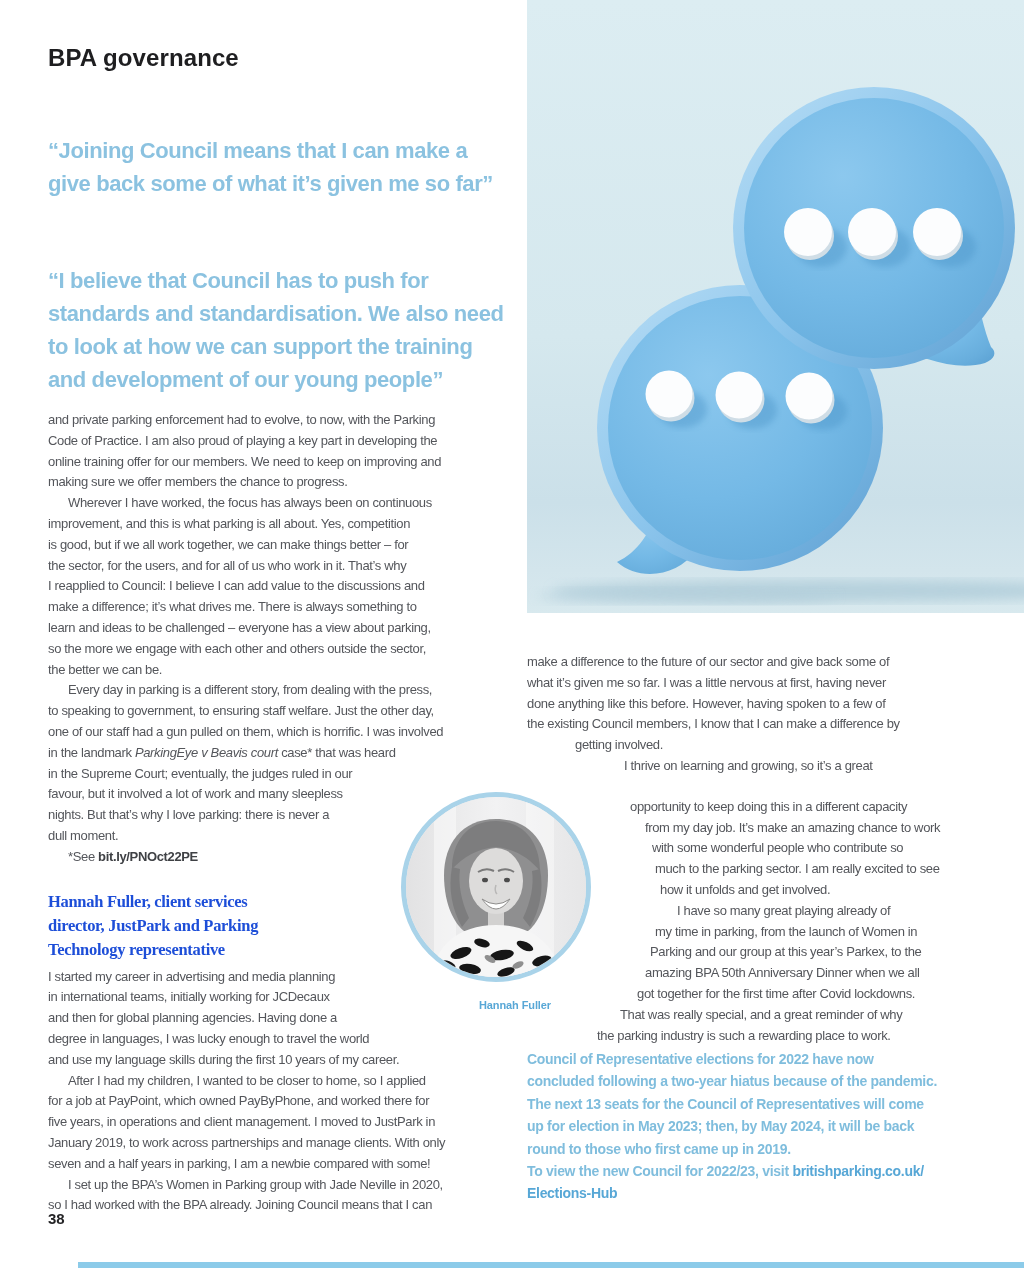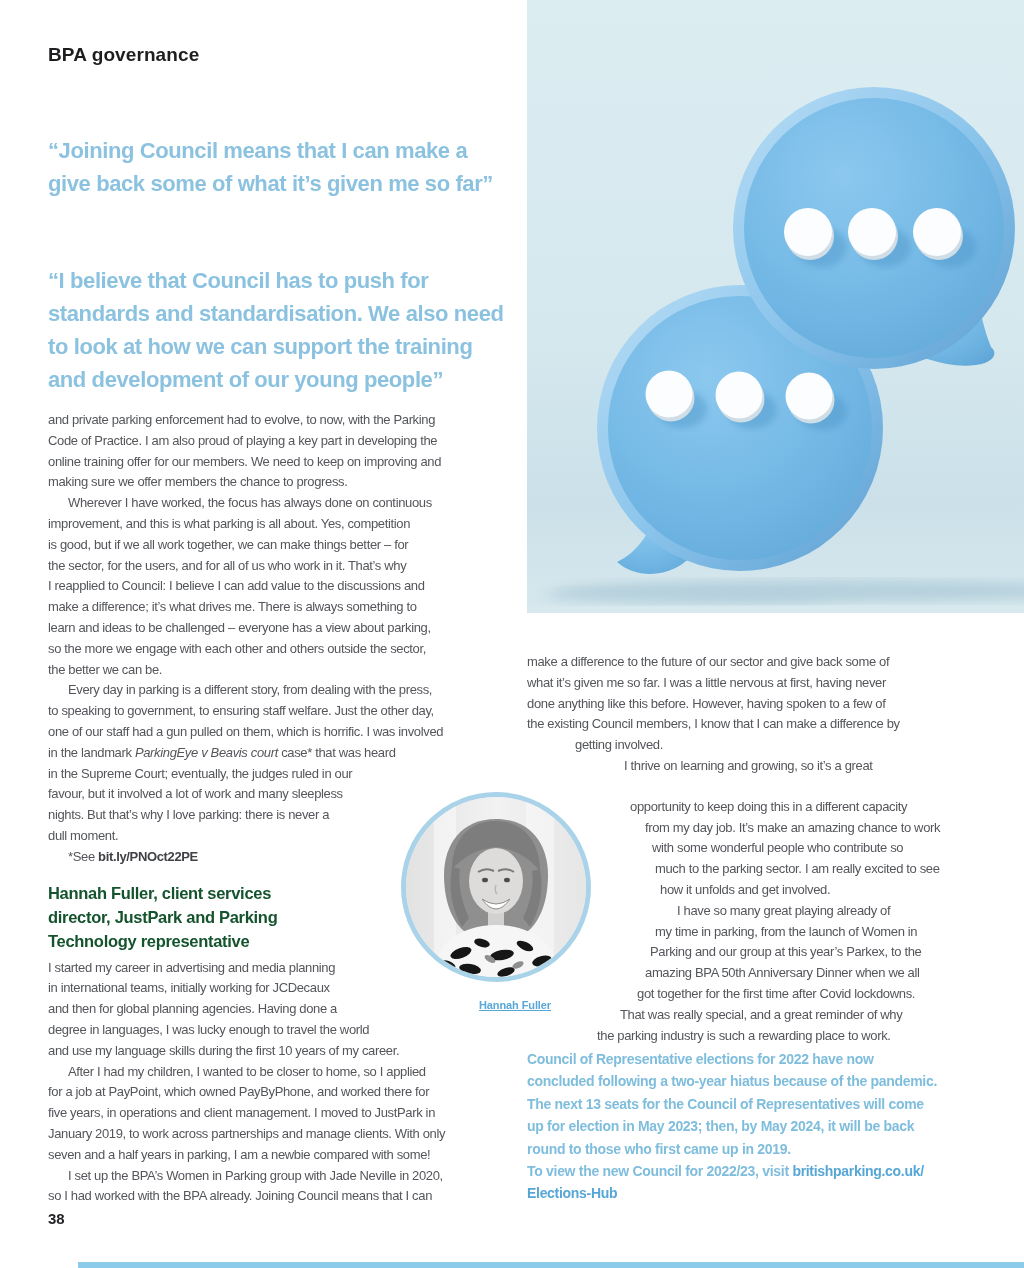--- a/index.html
+++ b/index.html
@@ -1,51 +1,51 @@
 <!DOCTYPE html>
 <html><head>
 <meta charset="utf-8">
 <style>
   html,body{margin:0;padding:0;background:#ffffff;}
   #page{position:relative;width:1024px;height:1268px;background:#ffffff;overflow:hidden;
         font-family:"Liberation Sans",sans-serif;}
 
-  .section-title{position:absolute;left:48px;top:44px;font-size:19px;font-weight:800;
+  .section-title{position:absolute;left:48px;top:44px;font-size:24px;font-weight:800;
                  color:#1e1e20;letter-spacing:.1px;}
 
   .pull-quote{position:absolute;left:48px;width:490px;
               font-family:Liberation Sans, sans-serif;font-weight:700;
               font-size:22px;line-height:33px;letter-spacing:-.4px;color:#8bc2e0;}
   #quote1{top:134px;}
   #quote2{top:264px;}
 
   .bodycol{position:absolute;font-size:13px;line-height:20.8px;letter-spacing:-.35px;
            color:#54565b;}
   #leftcol{left:48px;top:410px;width:478px;}
   #rightcol{left:527px;top:652px;width:460px;}
 
   .ln{white-space:pre;}
   .it{font-style:italic;}
 
   .see-line{padding-left:20px;}
   .lk{font-weight:700;color:#3f4145;cursor:pointer;}
 
-  .subhead{margin-top:13px;margin-bottom:5px;font-size:16.5px;line-height:24px;
-           font-weight:800;letter-spacing:-.3px;color:#14532d;}
+  .subhead{margin-top:22px;margin-bottom:5px;font-size:16.5px;line-height:24px;
+           font-weight:800;letter-spacing:-.3px;color:#1d4ed8;font-family:Liberation Serif, serif;}
 
   .notice{position:absolute;left:527px;top:1048px;width:470px;font-size:14px;
           font-weight:700;line-height:22.4px;letter-spacing:-.3px;color:#7fbddd;}
   .notice .lk{color:#57a7d6;font-weight:800;}
 
   .illustration{position:absolute;left:527px;top:0;width:497px;height:613px;}
 
   .photo{position:absolute;left:401px;top:792px;width:190px;height:190px;box-sizing:border-box;
          border:5px solid #a9d3e9;border-radius:50%;overflow:hidden;background:#ededee;}
   .photo-caption{position:absolute;left:420px;top:999px;width:190px;text-align:center;
-                 font-size:11px;font-weight:700;color:#58a7d6;letter-spacing:-.1px;text-decoration:underline;}
+                 font-size:11px;font-weight:700;color:#58a7d6;letter-spacing:-.1px;}
 
   .page-number{position:absolute;left:48px;top:1210px;font-size:15px;font-weight:800;color:#232325;}
 
   .footer-rule{position:absolute;left:78px;right:0;top:1262px;height:6px;background:#8ccbe9;}
 </style>
 </head>
 <body>
 
 <div id="page">
 
@@ -132,21 +132,21 @@
   </div>
 
   <div id="leftcol" class="bodycol">
     <div>
         <div class="ln"><span>and private parking enforcement had to evolve, to now, with the Parking</span></div>
         <div class="ln"><span>Code of Practice. I am also proud of playing a key part in developing the</span></div>
         <div class="ln"><span>online training offer for our members. We need to keep on improving and</span></div>
         <div class="ln"><span>making sure we offer members the chance to progress.</span></div>
       </div>
     <div>
-        <div class="ln" style="padding-left: 20px;"><span>Wherever I have worked, the focus has always done on continuous</span></div>
+        <div class="ln" style="padding-left: 20px;"><span>Wherever I have worked, the focus has always been on continuous</span></div>
         <div class="ln"><span>improvement, and this is what parking is all about. Yes, competition</span></div>
         <div class="ln"><span>is good, but if we all work together, we can make things better – for</span></div>
         <div class="ln"><span>the sector, for the users, and for all of us who work in it. That’s why</span></div>
         <div class="ln"><span>I reapplied to Council: I believe I can add value to the discussions and</span></div>
         <div class="ln"><span>make a difference; it’s what drives me. There is always something to</span></div>
         <div class="ln"><span>learn and ideas to be challenged – everyone has a view about parking,</span></div>
         <div class="ln"><span>so the more we engage with each other and others outside the sector,</span></div>
         <div class="ln"><span>the better we can be.</span></div>
       </div>
     <div>

